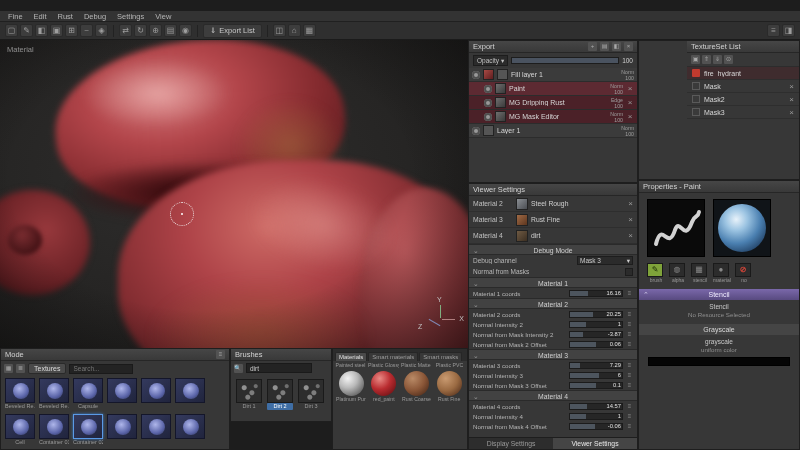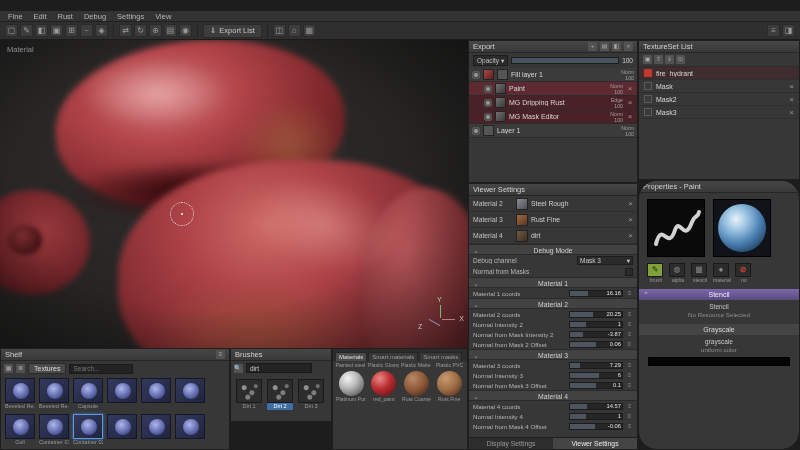--- a/index.html
+++ b/index.html
@@ -140,30 +140,30 @@
   .vsslider { width:54px; height:7px; background:#262626; border:1px solid #1b1b1b; position:relative; flex:0 0 auto; }
   .vsfill { position:absolute; left:0; top:0; bottom:0; background:#4d555e; }
   .vsval { position:absolute; right:1px; top:0; font-size:5.8px; line-height:5px; color:#e0e0e0; }
   .vsicon { width:7px; font-size:6px; color:#8a8a8a; text-align:center; flex:0 0 auto; }
   .vtabs { position:absolute; left:0; right:0; bottom:0; height:12px; background:#2d2d2d; display:flex;
            border-top:1px solid #1e1e1e; }
   .vtab { flex:1; text-align:center; font-size:6.8px; line-height:12px; color:#9a9a9a; }
   .vtab.active { background:#454545; color:#e8e8e8; }
 
   
-  #texset { left:638px; top:40px; width:162px; height:140px; }
+  #texset { left:638px; top:40px; width:162px; height:140px;padding-left:48px; }
   .tstools { display:flex; gap:2px; padding:2px 4px; border-bottom:1px solid #2c2c2c; }
   .tsrow { display:flex; align-items:center; gap:4px; height:13px; padding:0 5px; border-bottom:1px solid #2e2e2e; }
   .tsrow.main { background:#3f2c2e; }
   .tsicon { width:8px; height:8px; background:#c23a2e; border-radius:1px; flex:0 0 auto; }
   .maskicon { width:8px; height:8px; background:#3a3a3a; border:1px solid #5a5a5a; flex:0 0 auto; }
   .tsname { flex:1; font-size:7px; color:#d8d8d8; white-space:nowrap; overflow:hidden; }
 
   
-  #props { left:638px; top:180px; width:162px; height:270px;border-radius:19px; }
+  #props { left:638px; top:180px; width:162px; height:270px; }
   .pviews { display:flex; gap:8px; padding:6px 8px 2px; }
   .strokebox { width:58px; height:58px; background:#0a0a0a; border:1px solid #000; }
   .envbox { width:58px; height:58px; background:#101418; border:1px solid #000; display:flex;
             align-items:center; justify-content:center; }
   .envsphere { width:48px; height:48px; border-radius:50%;
             background:radial-gradient(circle at 38% 32%, #e8f2fa 0%, #9cc4e2 25%, #4a7fb0 55%, #1d3a5c 85%); }
   .pthumbs { display:flex; gap:4px; padding:4px 8px 0; }
   .ptcell { width:18px; }
   .ptthumb { width:16px; height:14px; border:1px solid #1a1a1a; background:#2c2c2c; font-size:8px;
              line-height:12px; text-align:center; color:#888; }
@@ -256,21 +256,21 @@
       <span class="ax">X</span>
       <span class="az">Z</span>
       <i class="lv"></i>
       <i class="lh"></i>
       <i class="ld"></i>
     </div>
   </div>
 
   <div class="panel" id="shelf">
     <div class="phead">
-      <span>Shelf</span>
+      <span>Mode</span>
       <span class="sp"></span>
       <span class="hicon">≡</span>
     </div>
     <div class="shelfbar">
       <span class="hicon">▦</span>
       <span class="hicon">≣</span>
       <span class="stab">Textures</span>
       <input class="search" placeholder="Search..." style="">
     </div>
     <div class="sgrid">

